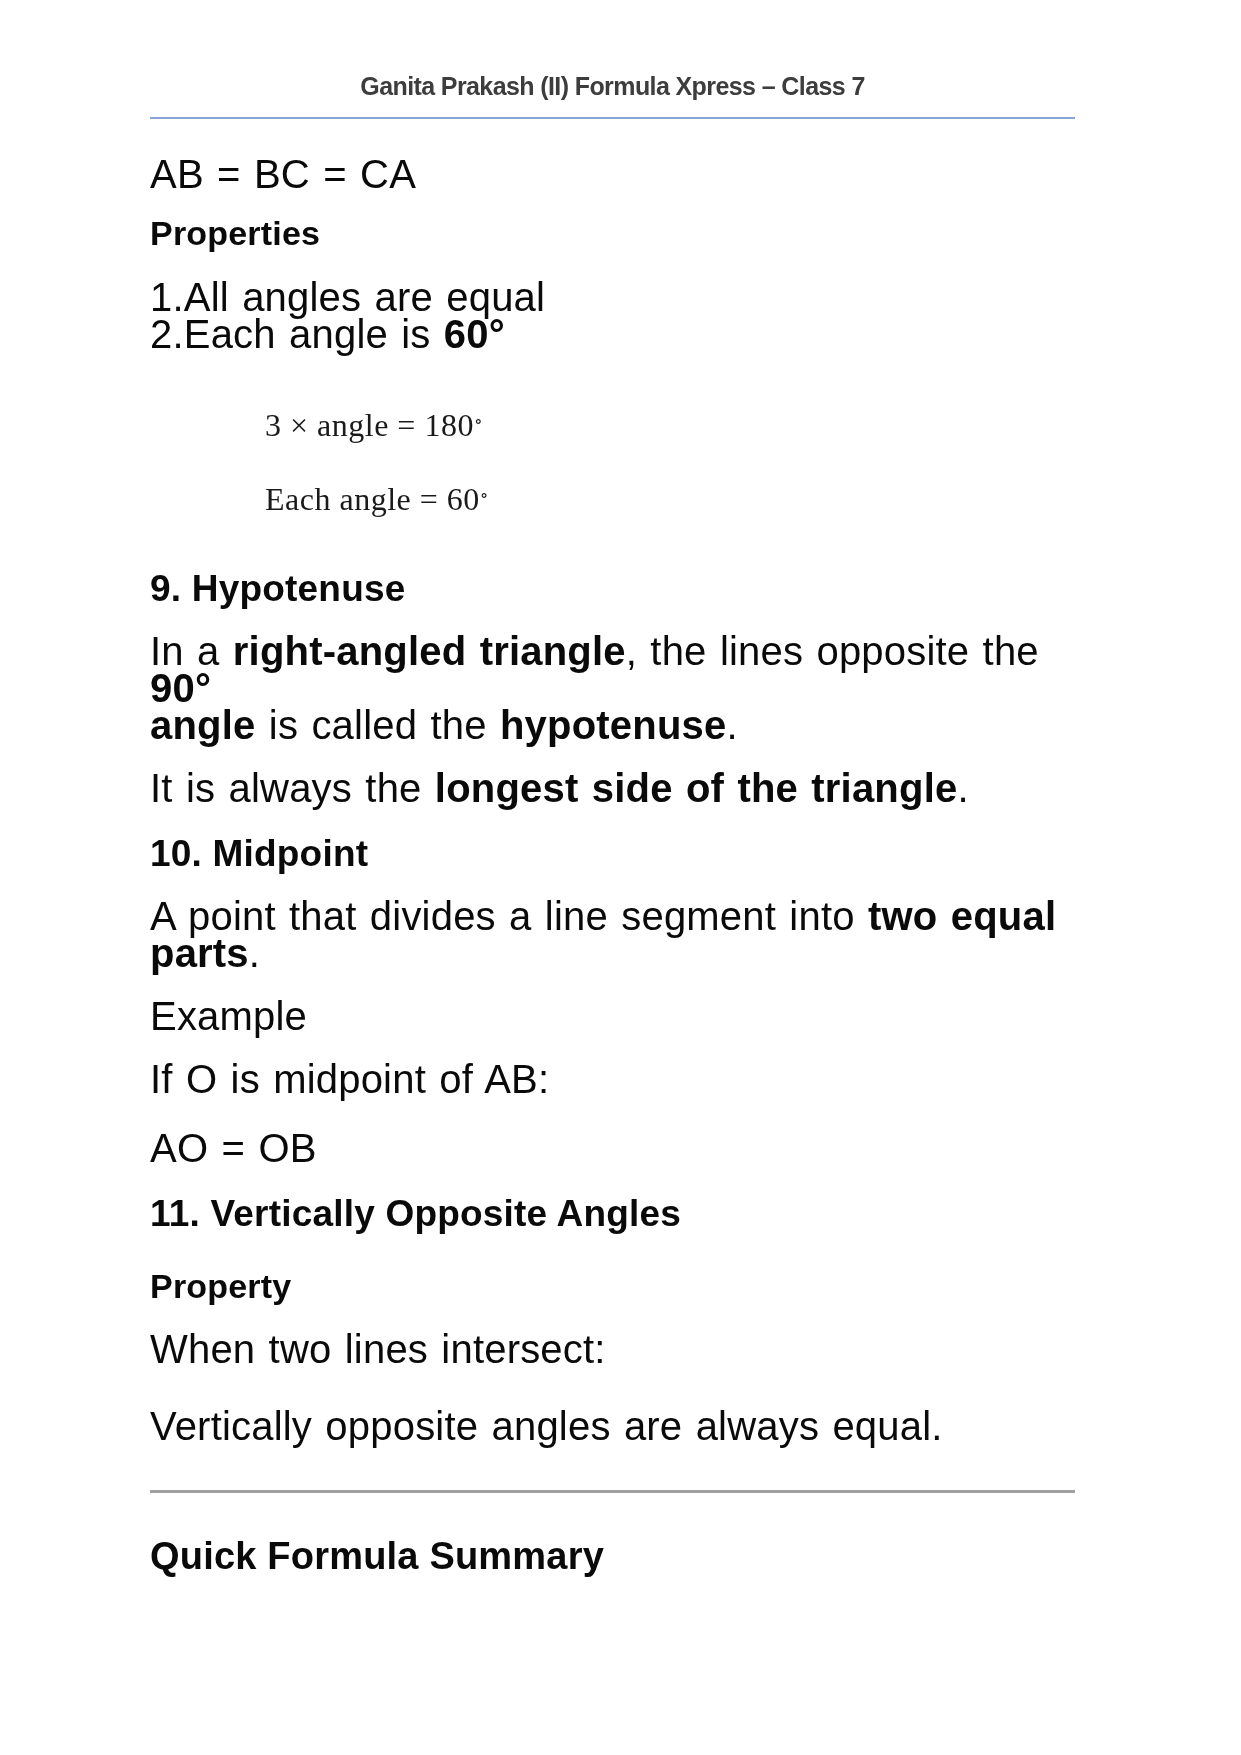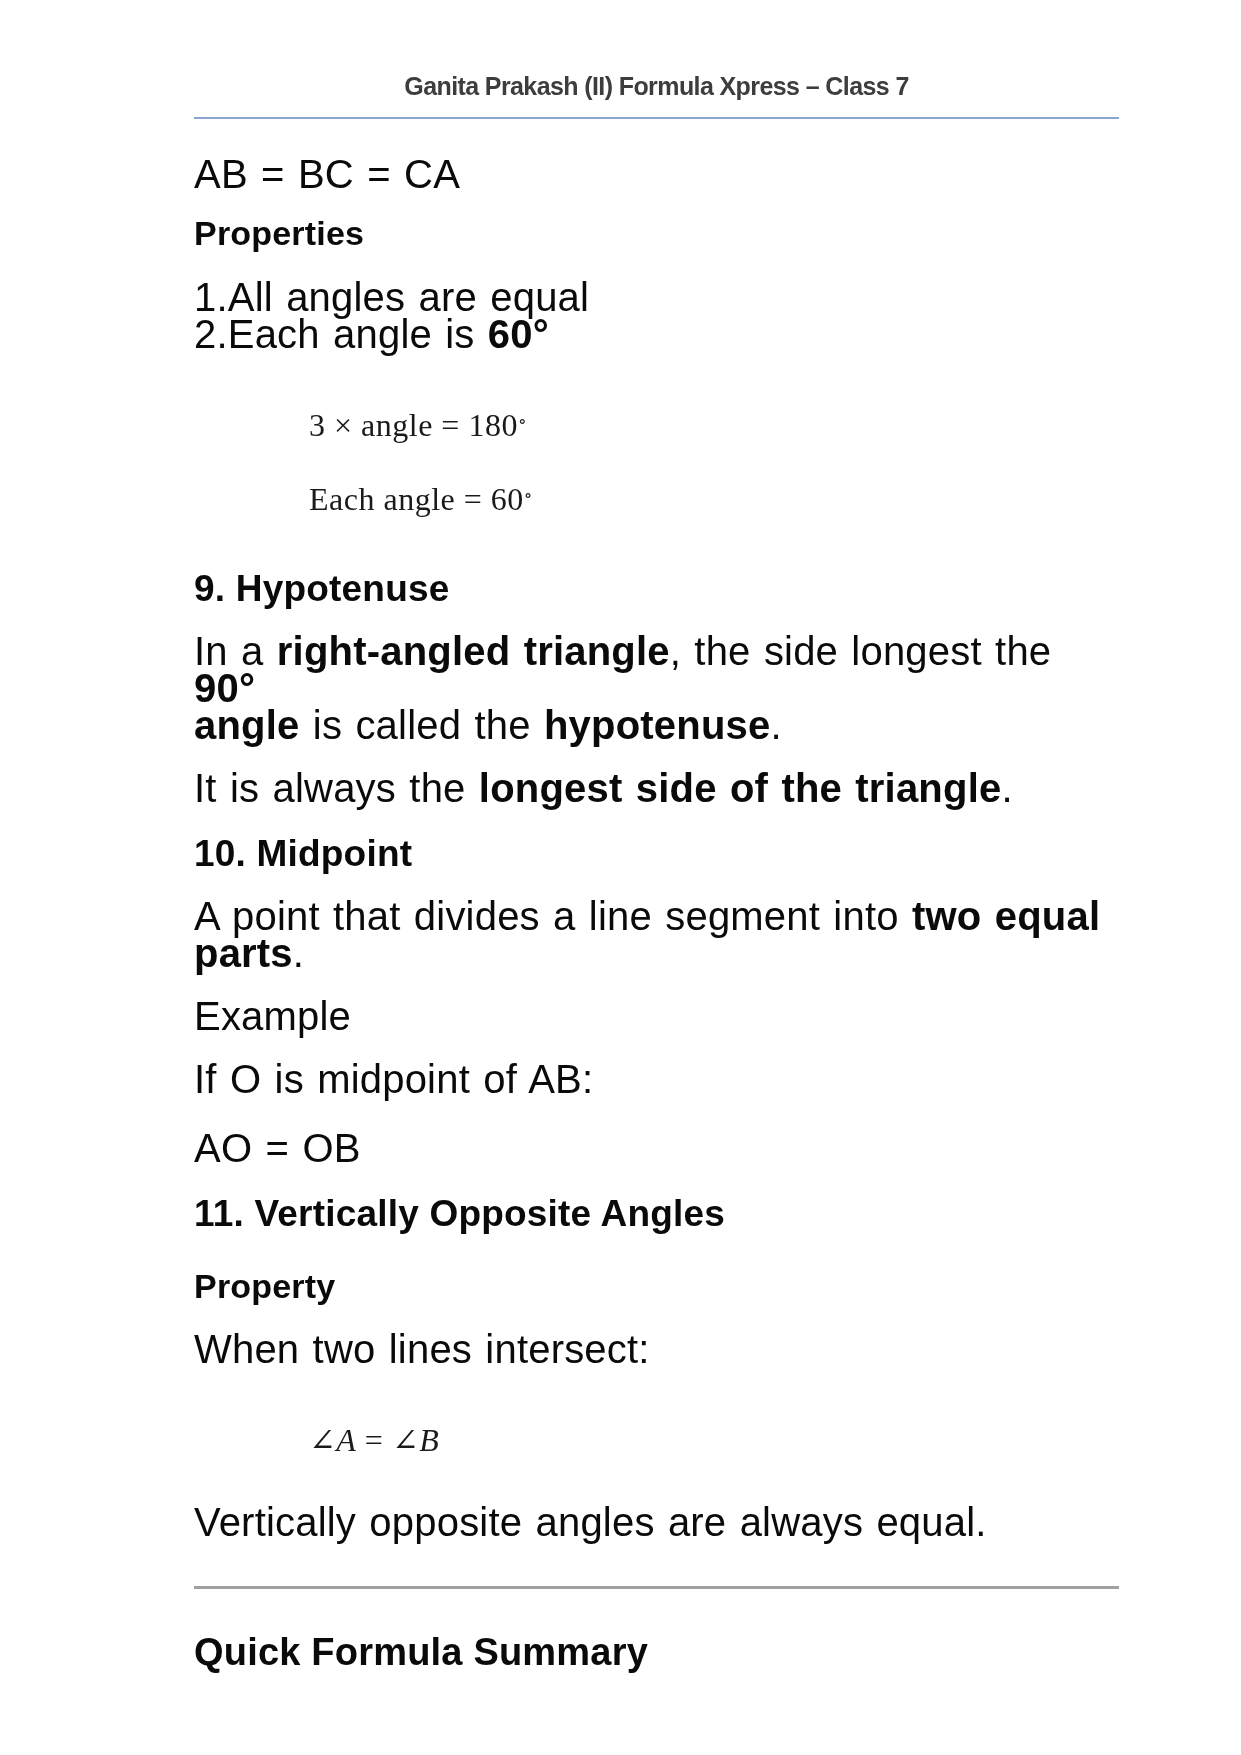--- a/index.html
+++ b/index.html
@@ -12,21 +12,20 @@
   * { margin: 0; padding: 0; box-sizing: border-box; }
   html, body { background: #ffffff; }
   .page {
     position: relative;
     width: 1241px;
     height: 1755px;
     background: var(--page_bg);
     font-family: "Liberation Sans", "DejaVu Sans", sans-serif;
     color: var(--body_text);
     overflow: hidden;
-    padding-left: 44px;
   }
   
   .doc-header {
     padding-top: 72px;
     margin: 0 150px 0 150px;
     width: 925px;
   }
   .doc-header-title {
     text-align: center;
     font-size: 25px;
@@ -134,21 +133,21 @@
       <div><span>2.Each angle is </span><span class="seg-b">60°</span></div>
     </div>
 
     <div class="math-block eq1"><span>3 × angle = 180</span><sup>∘</sup></div>
 
     <div class="math-block eq2"><span>Each angle = 60</span><sup>∘</sup></div>
 
     <h3 class="heading h9">9. Hypotenuse</h3>
 
     <div class="body-text para-hypotenuse">
-      <div><span>In a </span><span class="seg-b">right-angled triangle</span><span>, the side longest the </span><span class="seg-b">90°</span></div>
+      <div><span>In a </span><span class="seg-b">right-angled triangle</span><span>, the lines opposite the </span><span class="seg-b">90°</span></div>
       <div><span class="seg-b">angle</span><span> is called the </span><span class="seg-b">hypotenuse</span><span>.</span></div>
     </div>
 
     <p class="body-text para-longest"><span>It is always the </span><span class="seg-b">longest side of the triangle</span><span>.</span></p>
 
     <h3 class="heading h10">10. Midpoint</h3>
 
     <p class="body-text para-midpoint"><span>A point that divides a line segment into </span><span class="seg-b">two equal parts</span><span>.</span></p>
 
     <p class="body-text para-example">Example</p>
@@ -156,21 +155,20 @@
     <p class="body-text para-ifo">If O is midpoint of AB:</p>
 
     <p class="body-text eq-ao">AO = OB</p>
 
     <h3 class="heading h11">11. Vertically Opposite Angles</h3>
 
     <h4 class="subheading prop">Property</h4>
 
     <p class="body-text para-when">When two lines intersect:</p>
 
-    <div class="math-block eq3"><span>∠</span><span class="seg-i">A</span><span> = </span><span>∠</span><span class="seg-i">B</span></div>
 
     <p class="body-text para-vert">Vertically opposite angles are always equal.</p>
 
     <hr class="divider">
 
     <h2 class="summary-heading quick">Quick Formula Summary</h2>
 
   </div>
 </div>
 

